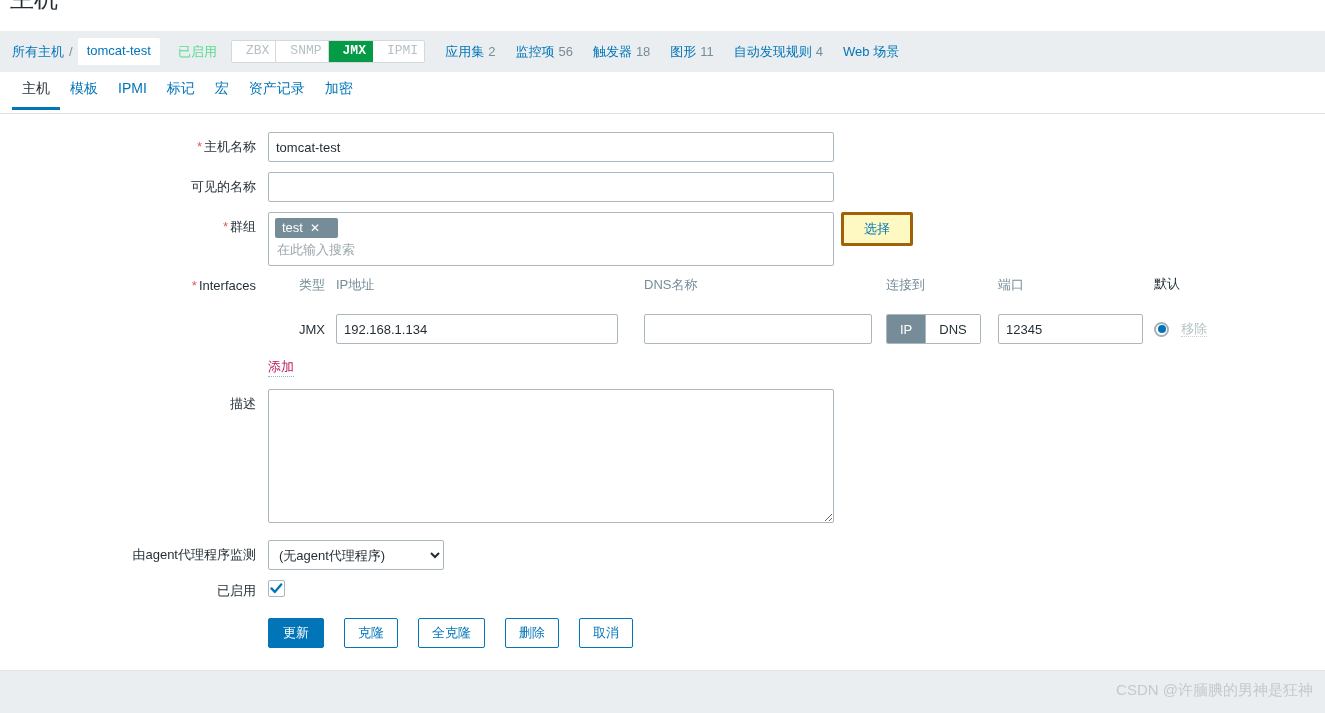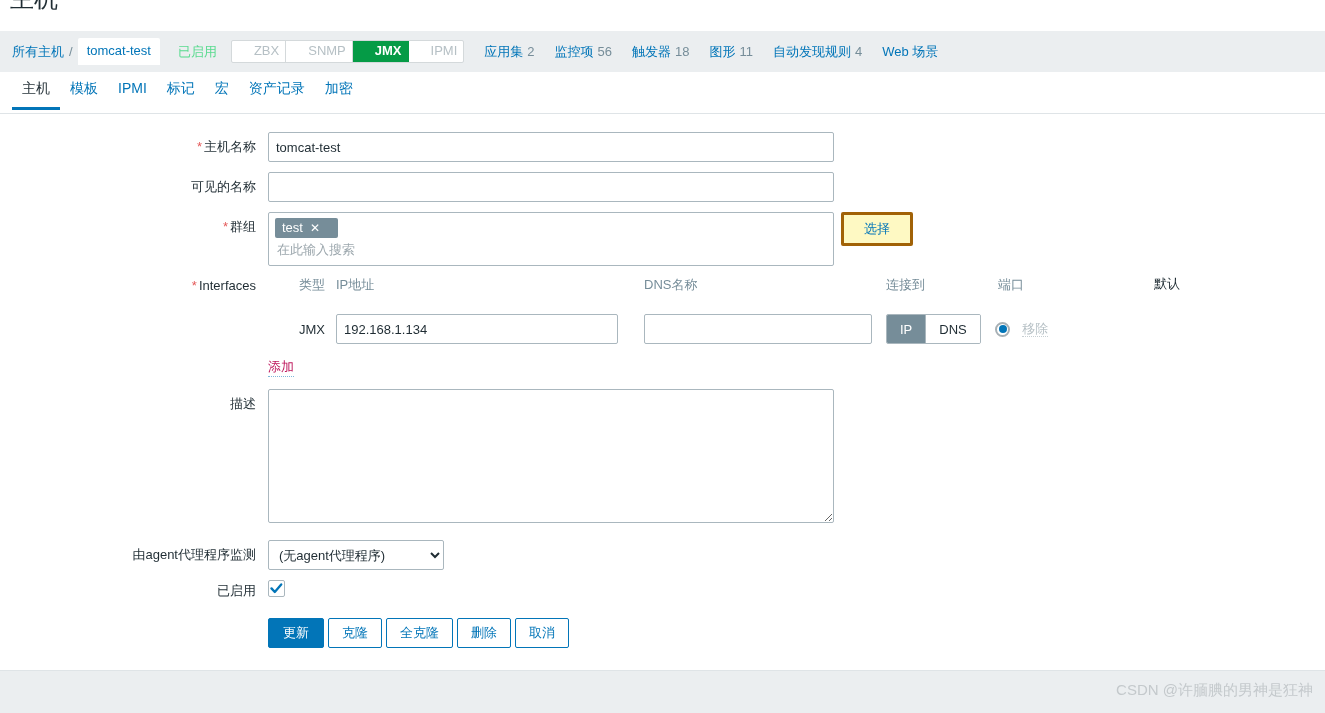--- a/index.html
+++ b/index.html
@@ -74,25 +74,26 @@
   .iface-badges {
     display: inline-flex;
     margin-left: 14px;
     border: 1px solid #d4d9db;
     border-radius: 2px;
     overflow: hidden;
     background: #ffffff;
   }
   .iface-badge {
     font-size: 13px;
-    padding: 2px 6px 3px 22px;
+    padding: 2px 6px 3px 14px;
     color: #b6c0c5;
     border-right: 1px solid #d4d9db;
     line-height: 16px;
     cursor: default;
+    font-family: Liberation Mono, monospace;
   }
   .iface-badge:last-child { border-right: none; }
   .iface-badge.on {
     background: #059b46;
     color: #ffffff;
     font-weight: bold;
     border-right-color: #059b46;
   }
   .hdr-nav {
     margin-left: 20px;
@@ -367,21 +368,21 @@
     border: 1px solid #aab7be;
     border-radius: 2px;
     background: #ffffff;
     display: inline-flex;
     align-items: center;
     justify-content: center;
     cursor: pointer;
   }
   .chk svg { display: block; }
 
-  .btn-row { display: flex; gap: 4px; padding-top: 8px; }
+  .btn-row { display: flex; gap: 20px; padding-top: 8px; }
 
   
   .footer {
     position: absolute;
     left: 0; top: 670px;
     width: 1325px; height: 46px;
     background: #ebeef0;
     border-top: 1px solid #dfe4e7;
   }
   .watermark {
@@ -487,20 +488,23 @@
           </div>
           <div class="c-dns">
             <input type="text" class="txt inp-dns" value="" style="">
           </div>
           <div class="c-conn">
             <span class="seg">
               <span class="seg-item sel">IP</span>
               <span class="seg-item">DNS</span>
             </span>
           </div>
+          <div class="c-port">
+            <input type="text" class="txt inp-port" value="12345" style="">
+          </div>
           <div class="c-def">
             <span class="radio-outer">
               <span class="radio-dot"></span>
             </span>
             <span class="lnk-disabled">移除</span>
           </div>
         </div>
 
         <div style="padding-top:12px;padding-bottom:4px;">
           <span class="lnk-action">添加</span>

